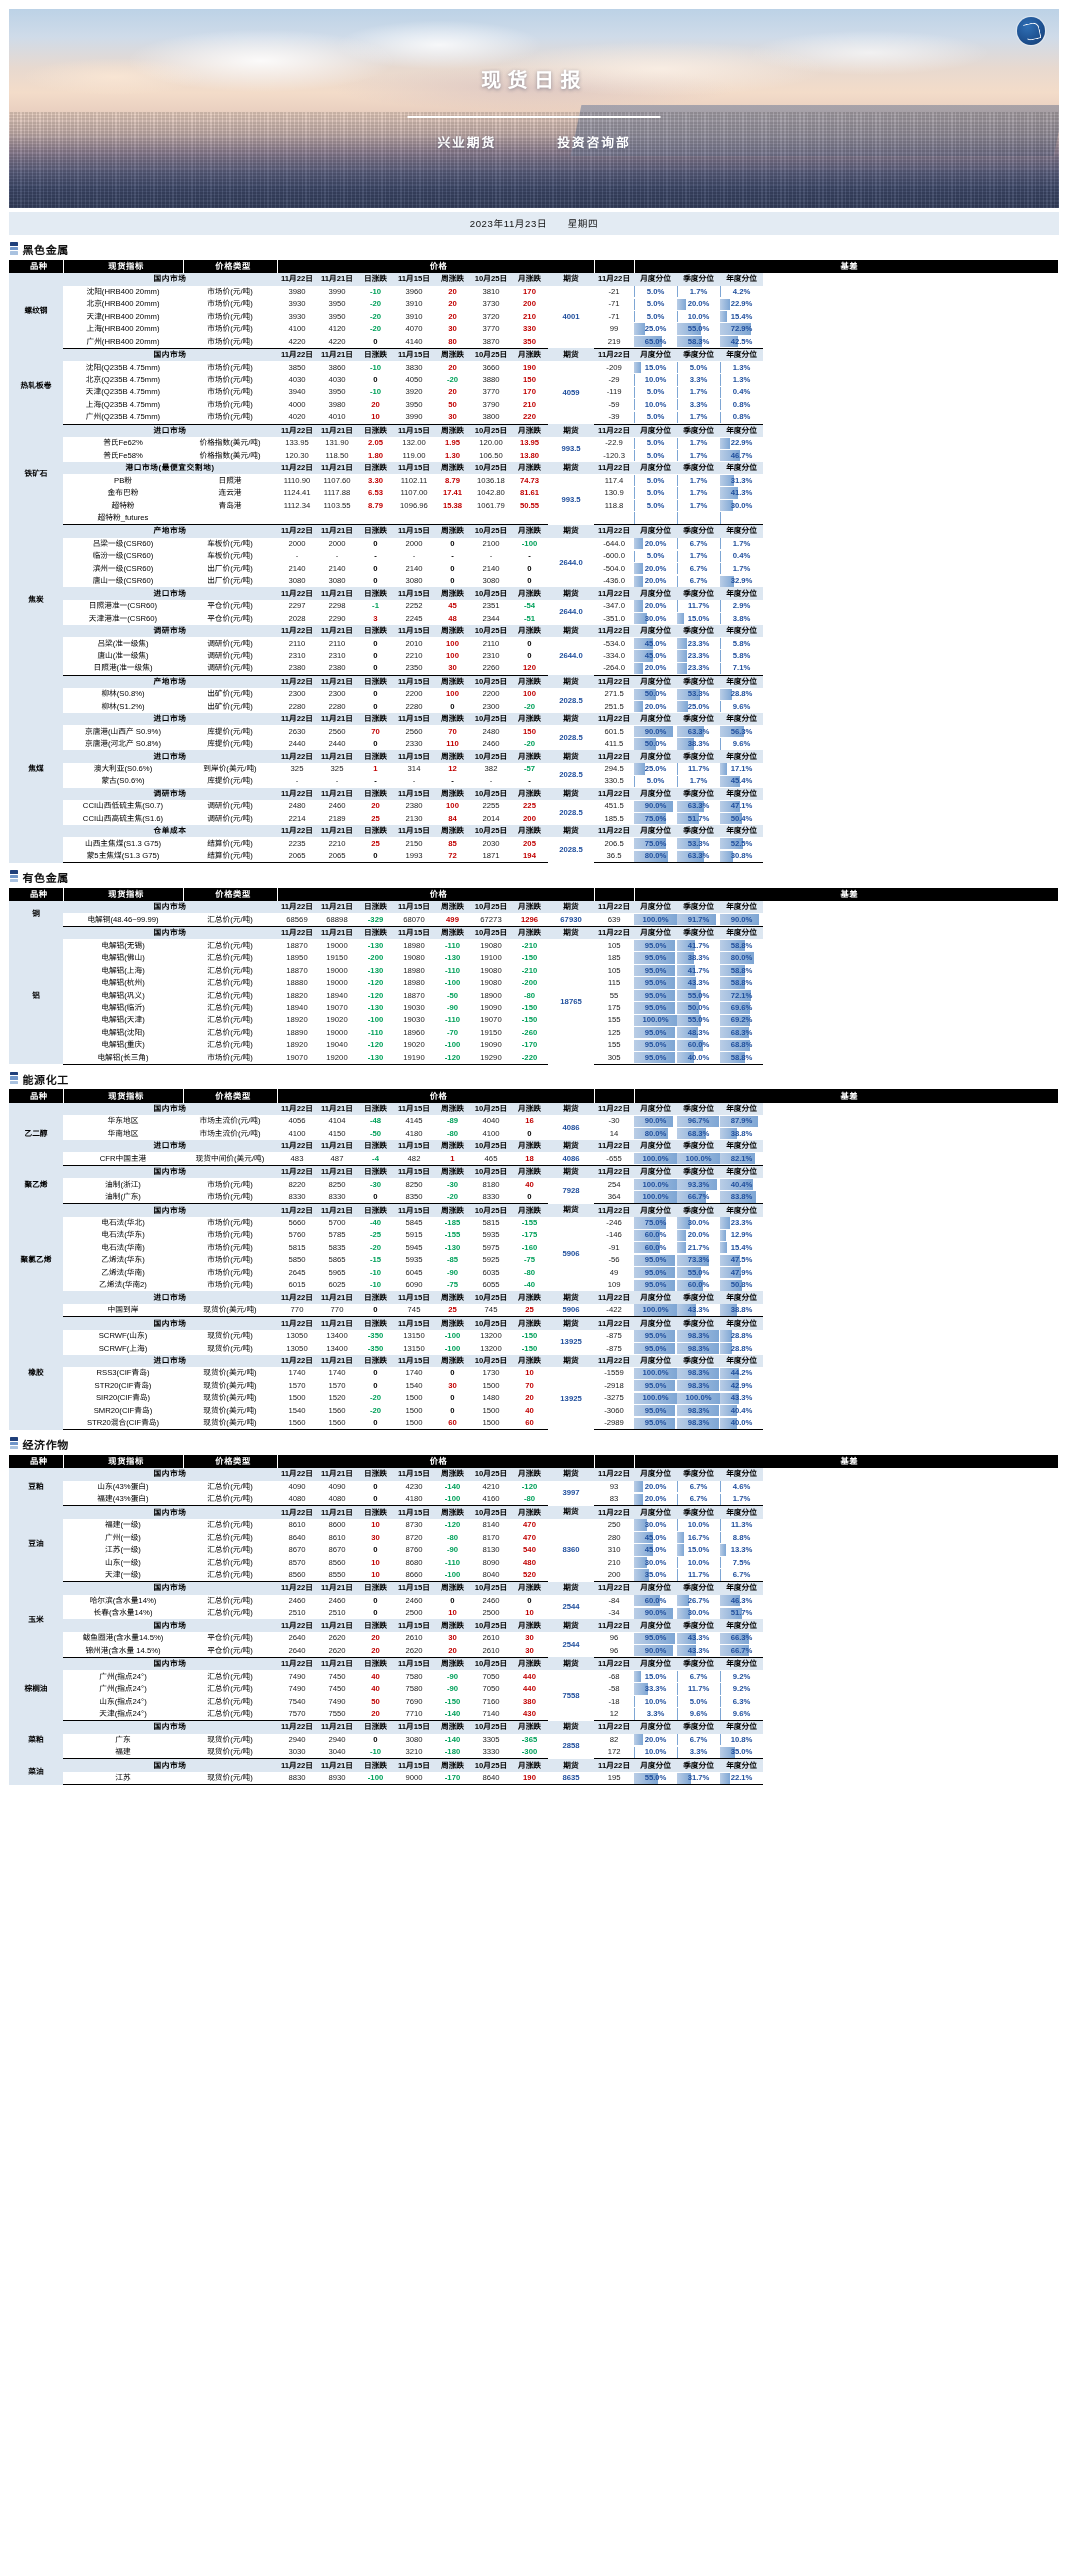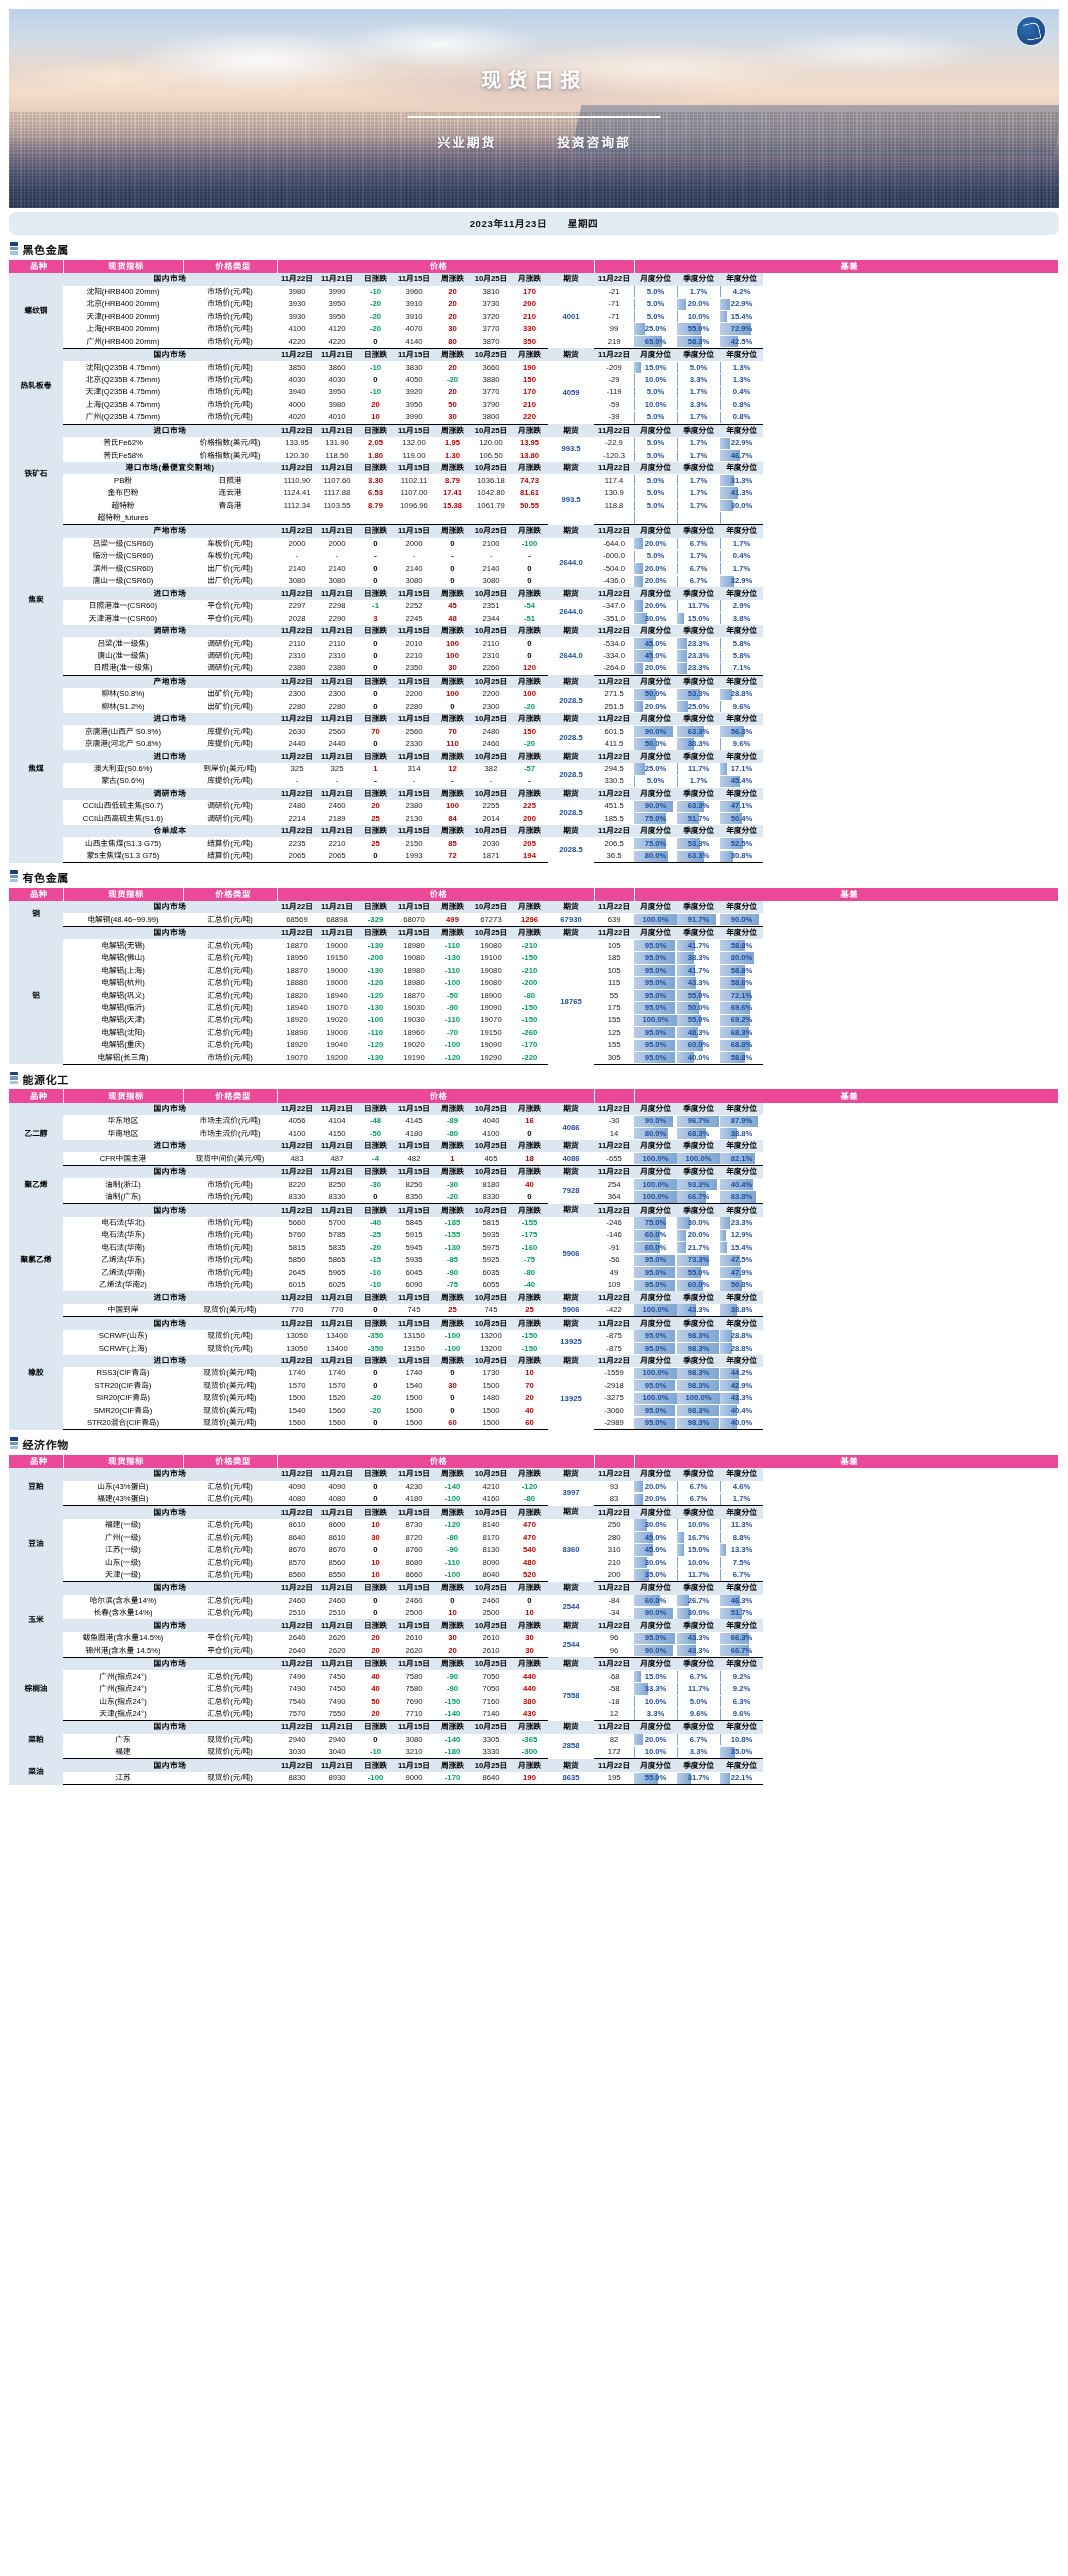--- a/index.html
+++ b/index.html
@@ -80,24 +80,23 @@
     color:#ffffff;font-size:12.8px;font-weight:bold;letter-spacing:1.9px;
     text-shadow:0 0.6px 2.6px rgba(40,50,80,.5);
   }
   .banner-sub .gap{display:inline-block;width:50px;}
 
   
   .datebar{
     margin:3.8px 9px 0 9px;
     background:#e3ebf3;
     text-align:center;
-    font-size:9.6px;font-weight:bold;color:#111;
+    font-size:9.6px;font-weight:normal;color:#111;
     padding:4.5px 0 5.1px 0;
     letter-spacing:0.6px;
-    border-radius:7px;
   }
   .datebar .gap{display:inline-block;width:14px;}
 
   
   .section{margin:0 9px;}
   .sec-title{
     display:flex;align-items:center;gap:4.5px;
     margin:5.7px 0 2.6px 1.3px;
     font-size:11px;font-weight:bold;color:#111;letter-spacing:0.6px;
   }
@@ -115,21 +114,21 @@
     table-layout:fixed;
   }
   table.grid td, table.grid th{
     padding:1.3px 1.9px;
     white-space:nowrap;
     overflow:hidden;
     line-height:1.28;
   }
   
   tr.band th{
-    background:#ec4899;color:#ffffff;font-weight:bold;
+    background:#000000;color:#ffffff;font-weight:bold;
     text-align:center;font-size:8.3px;height:13.4px;
     border-right:0.6px solid #ffffff;
     letter-spacing:0.6px;
     padding-left:8px;
   }
   
   tr.sub td{
     background:#dde7f1;color:#000;font-weight:bold;text-align:center;
     height:12px;font-size:7.7px;
   }

